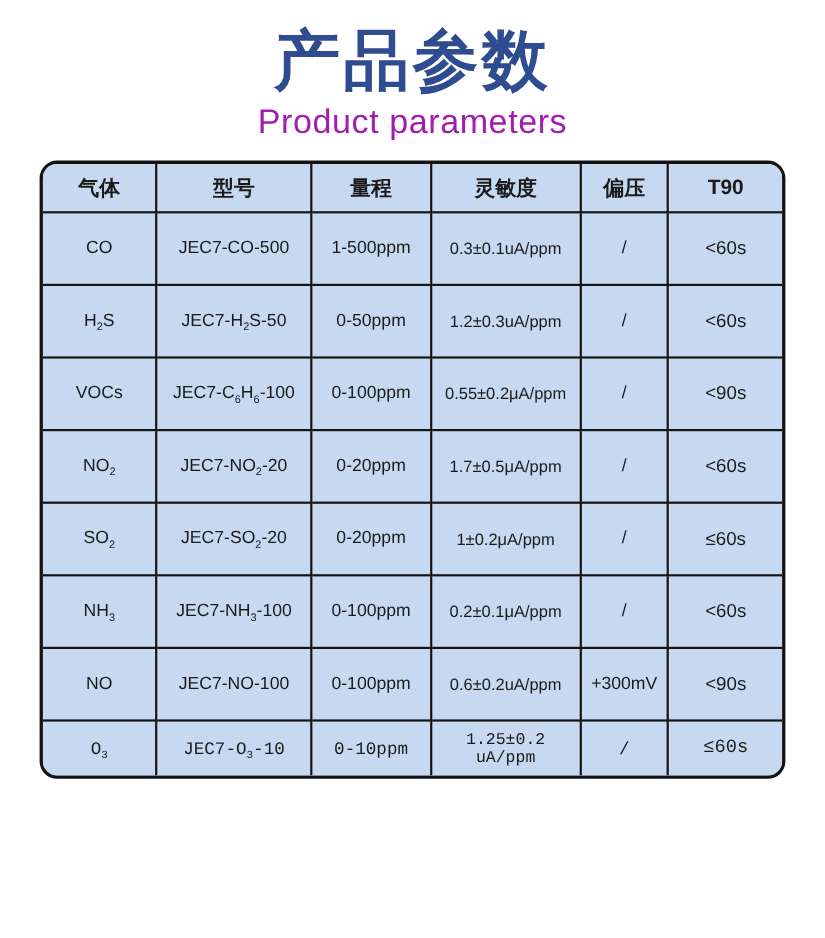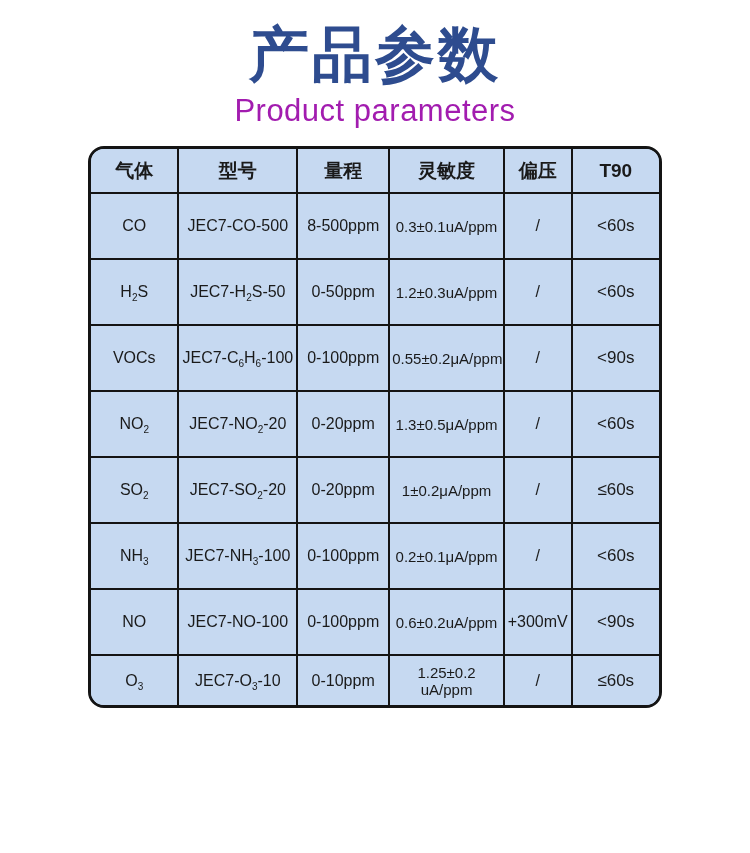--- a/index.html
+++ b/index.html
@@ -19,35 +19,35 @@
   .header{text-align:center;padding-top:20px;}
   .title-cn{
     margin:0;font-size:60px;font-weight:700;line-height:1.15;
     color:var(--accent);letter-spacing:3px;
   }
   .title-en{
     margin:4px 0 0 0;font-size:31px;font-weight:400;color:#a21caf;
     letter-spacing:0.5px;
   }
   .table-wrap{
-    width:574px;margin:17px auto 0 auto;
+    width:678px;margin:17px auto 0 auto;
     border:3px solid var(--line);border-radius:16px;
     overflow:hidden;background:var(--table-bg);
   }
   table{width:100%;border-collapse:collapse;table-layout:fixed;}
   th,td{
     border:2px solid var(--line);
     background:var(--table-bg);
     text-align:center;vertical-align:middle;
     padding:0 2px;color:var(--text);
   }
   tr > *:first-child{border-left:none;}
   tr > *:last-child{border-right:none;}
   thead tr > *{border-top:none;}
-  tbody tr:last-child > *{border-bottom:none;}
+  tbody tr:last-child > *{border-bottom:none;font-family:Liberation Mono, monospace;}
   th{height:44px;font-size:19px;font-weight:700;}
   td{height:66px;font-size:16px;font-weight:400;}
   tbody tr:last-child td{height:50px;}
   td.sensitivity-col{font-size:15px;}
   td.t90-col{font-size:17px;margin-left:20px;}
   sub{font-size:10px;line-height:0;}
 </style>
 </head>
 <body>
 
@@ -74,21 +74,21 @@
           <th>量程</th>
           <th>灵敏度</th>
           <th>偏压</th>
           <th>T90</th>
         </tr>
       </thead>
       <tbody>
           <tr>
             <td class="gas-col"><span>CO</span></td>
             <td class="model-col"><span>JEC7-CO-500</span></td>
-            <td class="range-col">8-500ppm</td>
+            <td class="range-col">1-500ppm</td>
             <td class="sensitivity-col">0.3±0.1uA/ppm</td>
             <td class="bias-col">/</td>
             <td class="t90-col">&lt;60s</td>
           </tr>
           <tr>
             <td class="gas-col"><span>H</span><sub>2</sub><span>S</span></td>
             <td class="model-col"><span>JEC7-H</span><sub>2</sub><span>S-50</span></td>
             <td class="range-col">0-50ppm</td>
             <td class="sensitivity-col">1.2±0.3uA/ppm</td>
             <td class="bias-col">/</td>
@@ -99,21 +99,21 @@
             <td class="model-col"><span>JEC7-C</span><sub>6</sub><span>H</span><sub>6</sub><span>-100</span></td>
             <td class="range-col">0-100ppm</td>
             <td class="sensitivity-col">0.55±0.2μA/ppm</td>
             <td class="bias-col">/</td>
             <td class="t90-col">&lt;90s</td>
           </tr>
           <tr>
             <td class="gas-col"><span>NO</span><sub>2</sub></td>
             <td class="model-col"><span>JEC7-NO</span><sub>2</sub><span>-20</span></td>
             <td class="range-col">0-20ppm</td>
-            <td class="sensitivity-col">1.3±0.5μA/ppm</td>
+            <td class="sensitivity-col">1.7±0.5μA/ppm</td>
             <td class="bias-col">/</td>
             <td class="t90-col">&lt;60s</td>
           </tr>
           <tr>
             <td class="gas-col"><span>SO</span><sub>2</sub></td>
             <td class="model-col"><span>JEC7-SO</span><sub>2</sub><span>-20</span></td>
             <td class="range-col">0-20ppm</td>
             <td class="sensitivity-col">1±0.2μA/ppm</td>
             <td class="bias-col">/</td>
             <td class="t90-col">≤60s</td>

